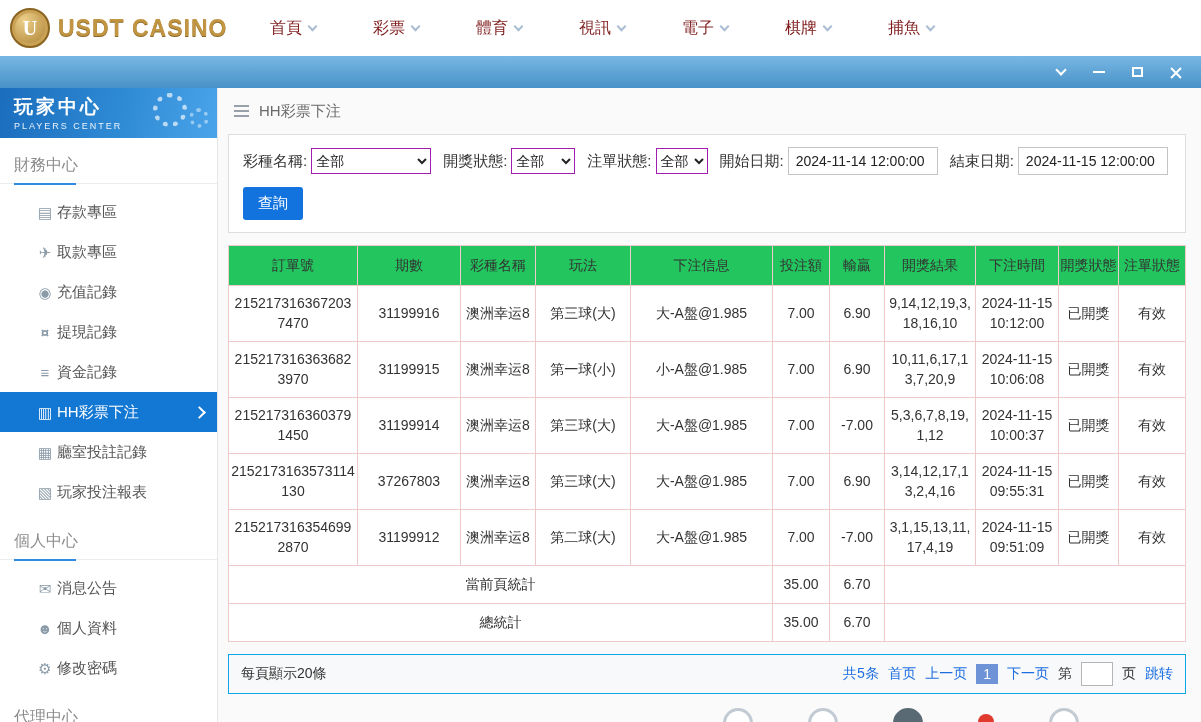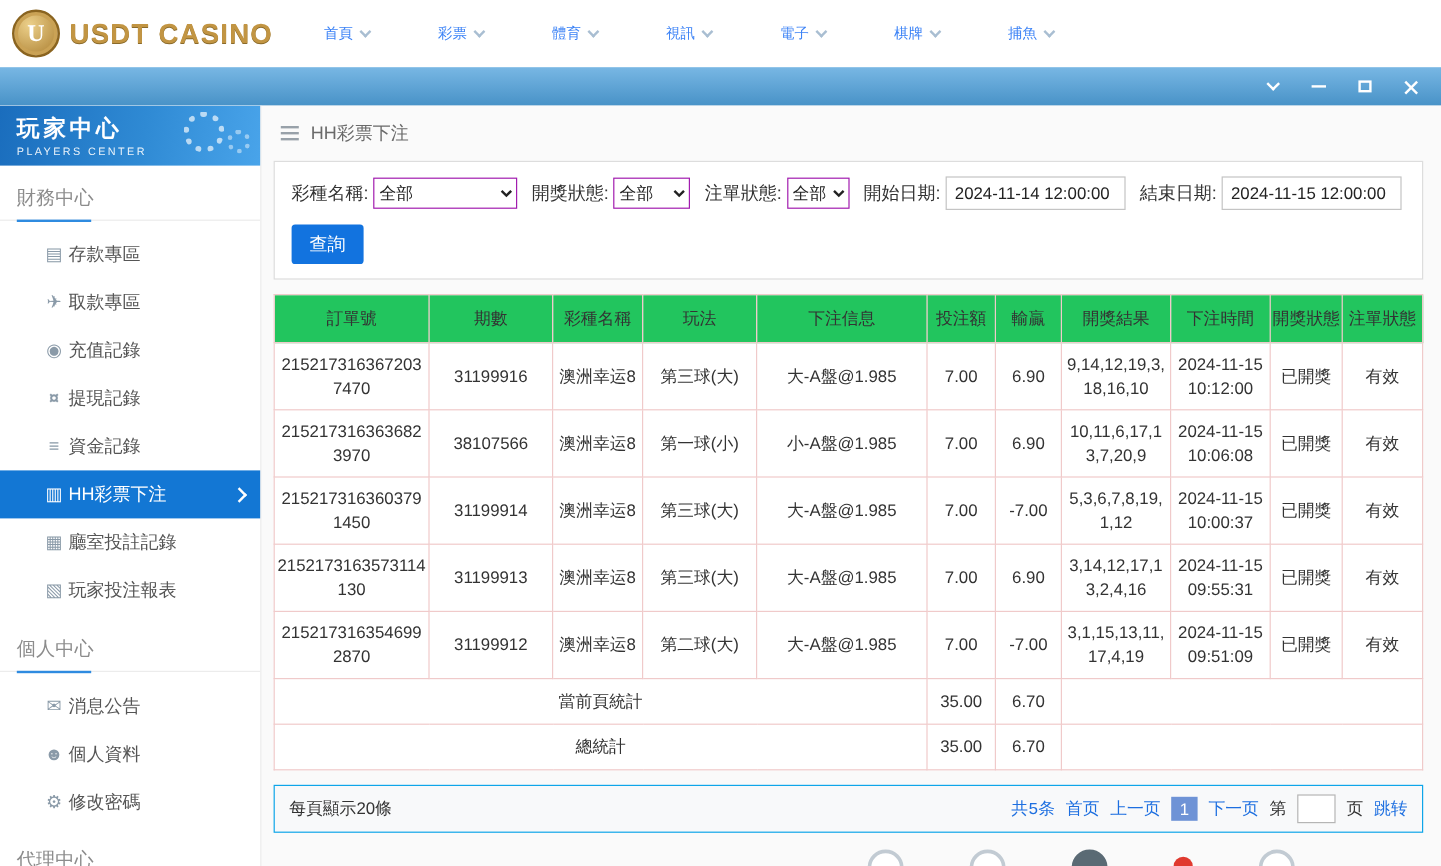--- a/index.html
+++ b/index.html
@@ -10,21 +10,21 @@
   .top-header { height:56px; display:flex; align-items:center; background:#fff; padding-left:10px; }
   .logo { display:flex; align-items:center; gap:8px; width:248px; cursor:pointer; }
   .logo-badge { width:40px; height:40px; border-radius:50%;
     background:radial-gradient(circle at 35% 30%, #ecd08a, #a87b2d);
     border:2px solid #8a6420; box-shadow:inset 0 0 0 3px #caa255;
     display:flex; align-items:center; justify-content:center;
     color:#fff; font-weight:bold; font-size:20px; font-family:"Liberation Serif",serif; }
   .logo-text { font-size:23px; font-weight:bold; color:var(--logo-gold,#c29543); letter-spacing:1px;
     text-shadow:0 1px 0 #8a6a2a; }
   .top-nav { display:flex; gap:57px; margin-left:12px; }
-  .nav-item { display:flex; align-items:center; gap:7px; font-size:12px; color:#3b82f6; cursor:pointer; }
+  .nav-item { display:flex; align-items:center; gap:7px; font-size:16px; color:#7f1d1d; cursor:pointer; }
   .caret { width:7px; height:7px; border-right:2px solid #a9bed2; border-bottom:2px solid #a9bed2;
     transform:rotate(45deg); margin-top:-4px; }
 
   
   .titlebar { height:32px; background:linear-gradient(180deg,#78b7e4 0%,#4892c7 100%);
     display:flex; align-items:center; justify-content:flex-end; gap:18px; padding-right:16px; }
   .win-btn { width:20px; height:20px; display:flex; align-items:center; justify-content:center; cursor:pointer; }
   .chev-down { width:8px; height:8px; border-right:2px solid #fff; border-bottom:2px solid #fff;
     transform:rotate(45deg); margin-top:-4px; }
   .min-bar { width:12px; height:2px; background:#fff; }
@@ -310,21 +310,21 @@
             <td>大-A盤@1.985</td>
             <td>7.00</td>
             <td>6.90</td>
             <td>9,14,12,19,3,18,16,10</td>
             <td>2024-11-15 10:12:00</td>
             <td>已開獎</td>
             <td>有效</td>
           </tr>
           <tr class="data-row">
             <td>2152173163636823970</td>
-            <td>38107566</td>
+            <td>31199915</td>
             <td>澳洲幸运8</td>
             <td>第一球(小)</td>
             <td>小-A盤@1.985</td>
             <td>7.00</td>
             <td>6.90</td>
             <td>10,11,6,17,13,7,20,9</td>
             <td>2024-11-15 10:06:08</td>
             <td>已開獎</td>
             <td>有效</td>
           </tr>
@@ -336,21 +336,21 @@
             <td>大-A盤@1.985</td>
             <td>7.00</td>
             <td>-7.00</td>
             <td>5,3,6,7,8,19,1,12</td>
             <td>2024-11-15 10:00:37</td>
             <td>已開獎</td>
             <td>有效</td>
           </tr>
           <tr class="data-row">
             <td>2152173163573114130</td>
-            <td>31199913</td>
+            <td>37267803</td>
             <td>澳洲幸运8</td>
             <td>第三球(大)</td>
             <td>大-A盤@1.985</td>
             <td>7.00</td>
             <td>6.90</td>
             <td>3,14,12,17,13,2,4,16</td>
             <td>2024-11-15 09:55:31</td>
             <td>已開獎</td>
             <td>有效</td>
           </tr>

